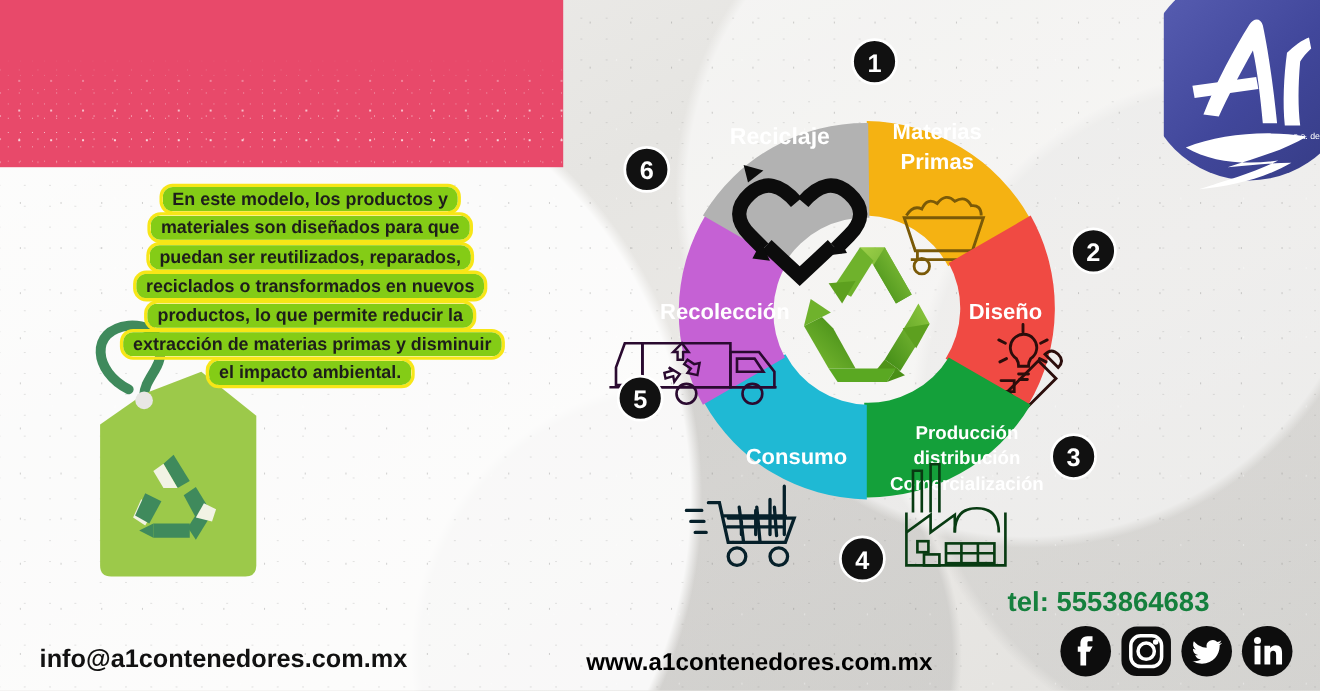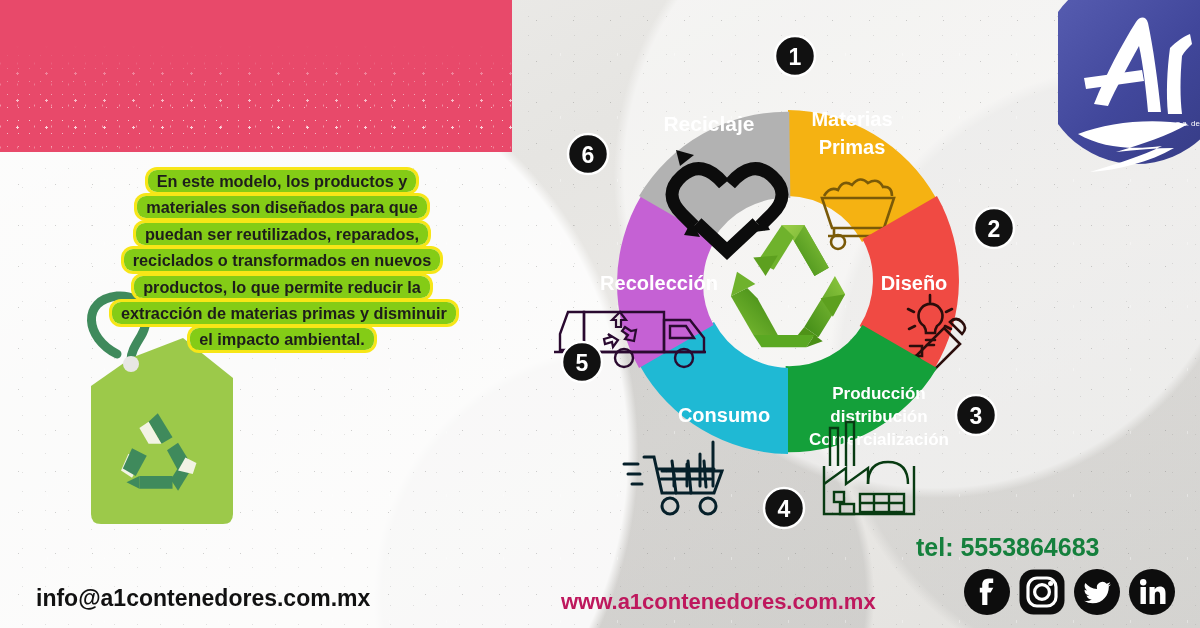--- a/index.html
+++ b/index.html
@@ -102,22 +102,22 @@
     fill:#fff; font-family:"Liberation Sans",sans-serif; font-weight:bold;
     font-size:23px; text-anchor:middle; dominant-baseline:central;
   }
 
   
   #footer-email{
     position:absolute; left:36px; top:585px; z-index:8;
     font-size:23px; font-weight:bold; color:#111;
   }
   #footer-web{
-    position:absolute; left:561px; top:589px; z-index:8;
-    font-size:22px; font-weight:bold; color:#be185d;
+    position:absolute; left:533px; top:589px; z-index:8;
+    font-size:22px; font-weight:bold; color:#000000;
   }
   #footer-phone{
     position:absolute; left:916px; top:533px; z-index:8;
     font-size:25px; font-weight:bold; color:#15803d;
   }
   #social-row{
     position:absolute; left:963px; top:568px; z-index:8;
     display:flex; gap:7px; align-items:center;
   }
   .social-ico{ width:48px; height:48px; display:block; }

